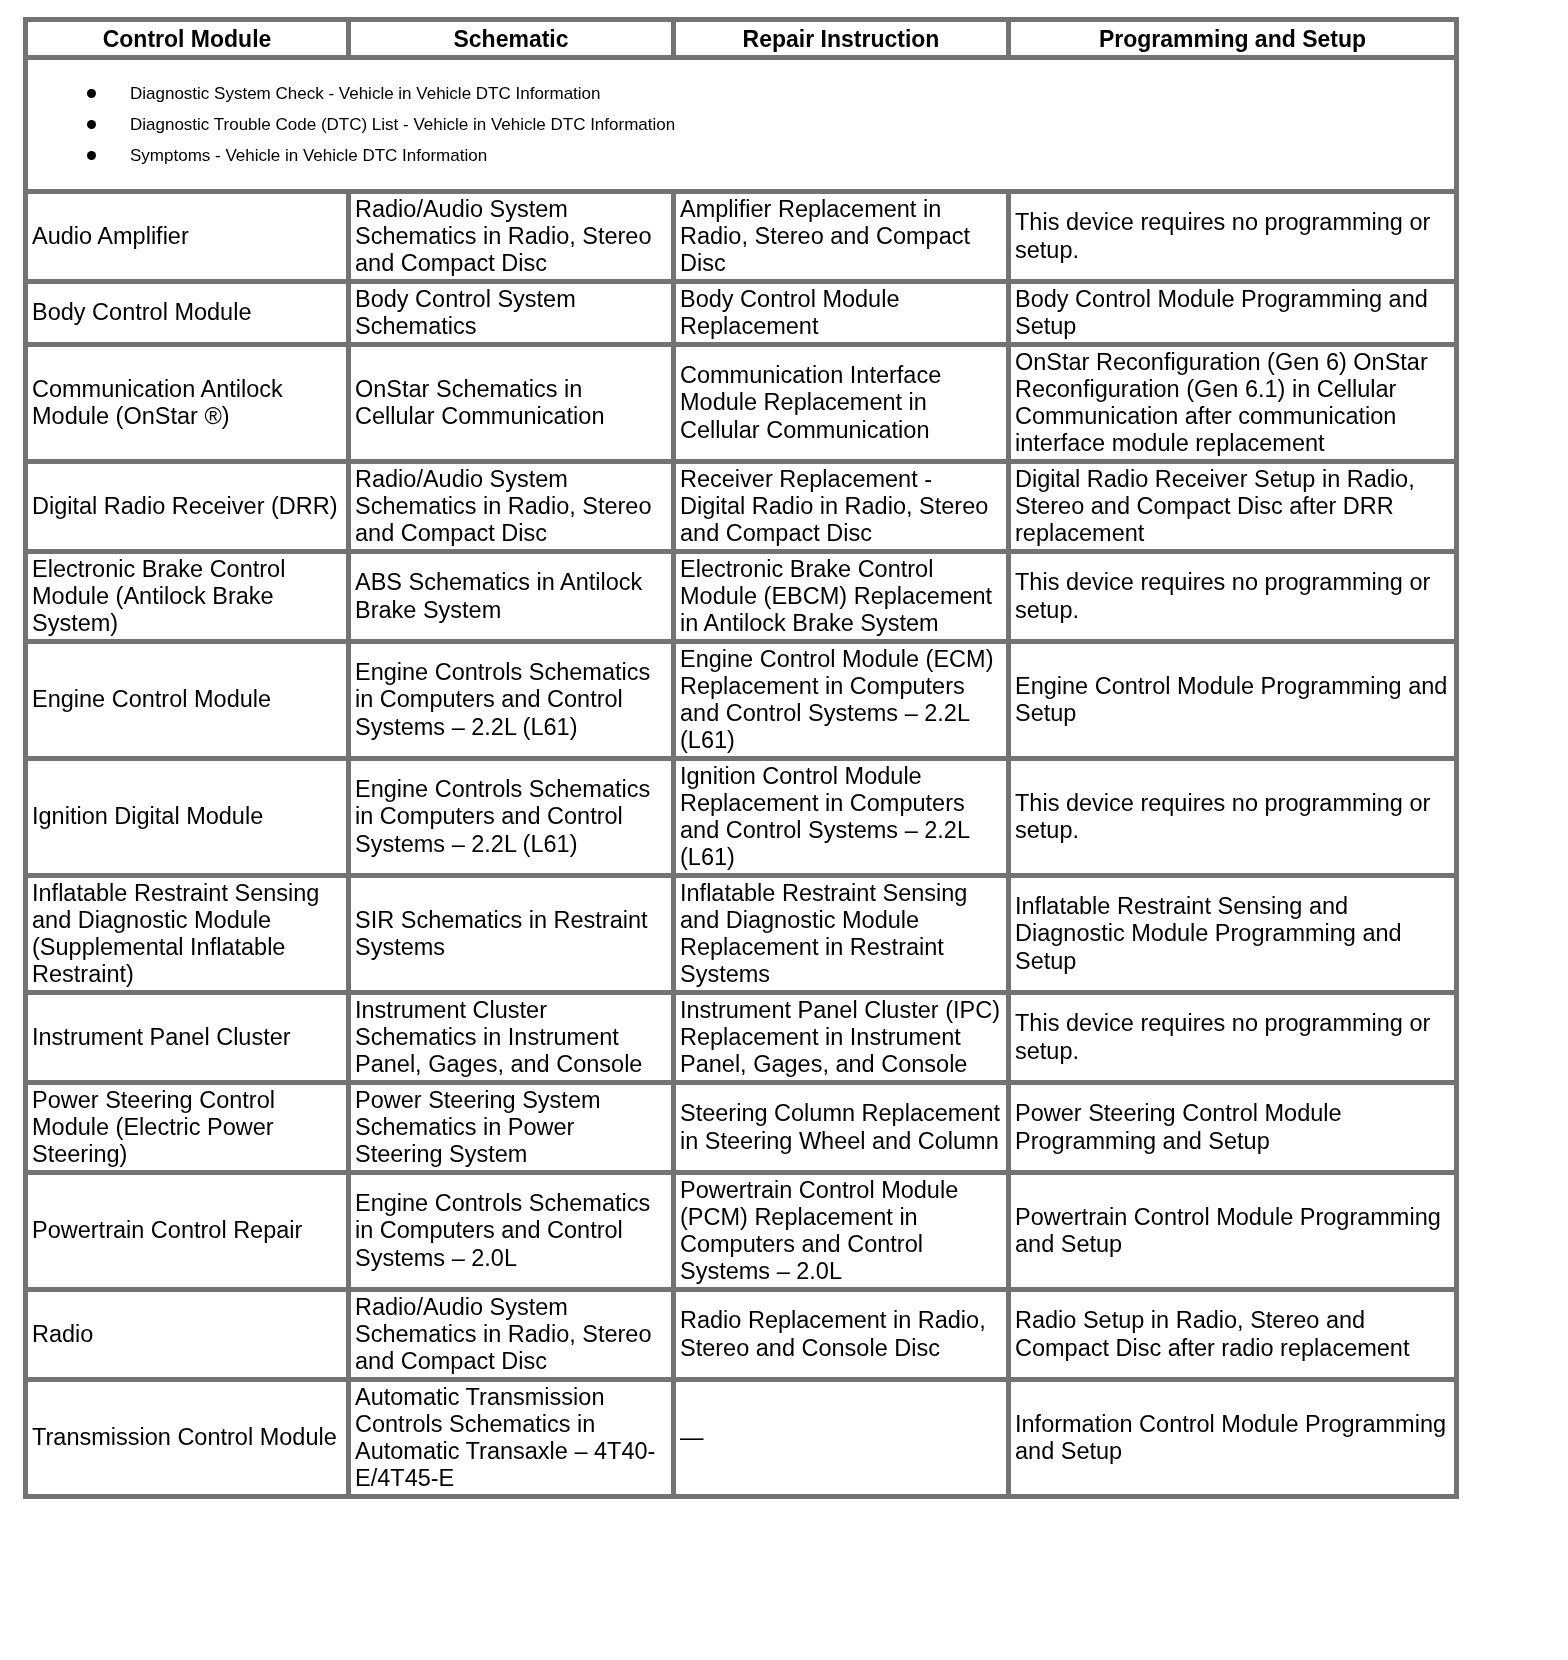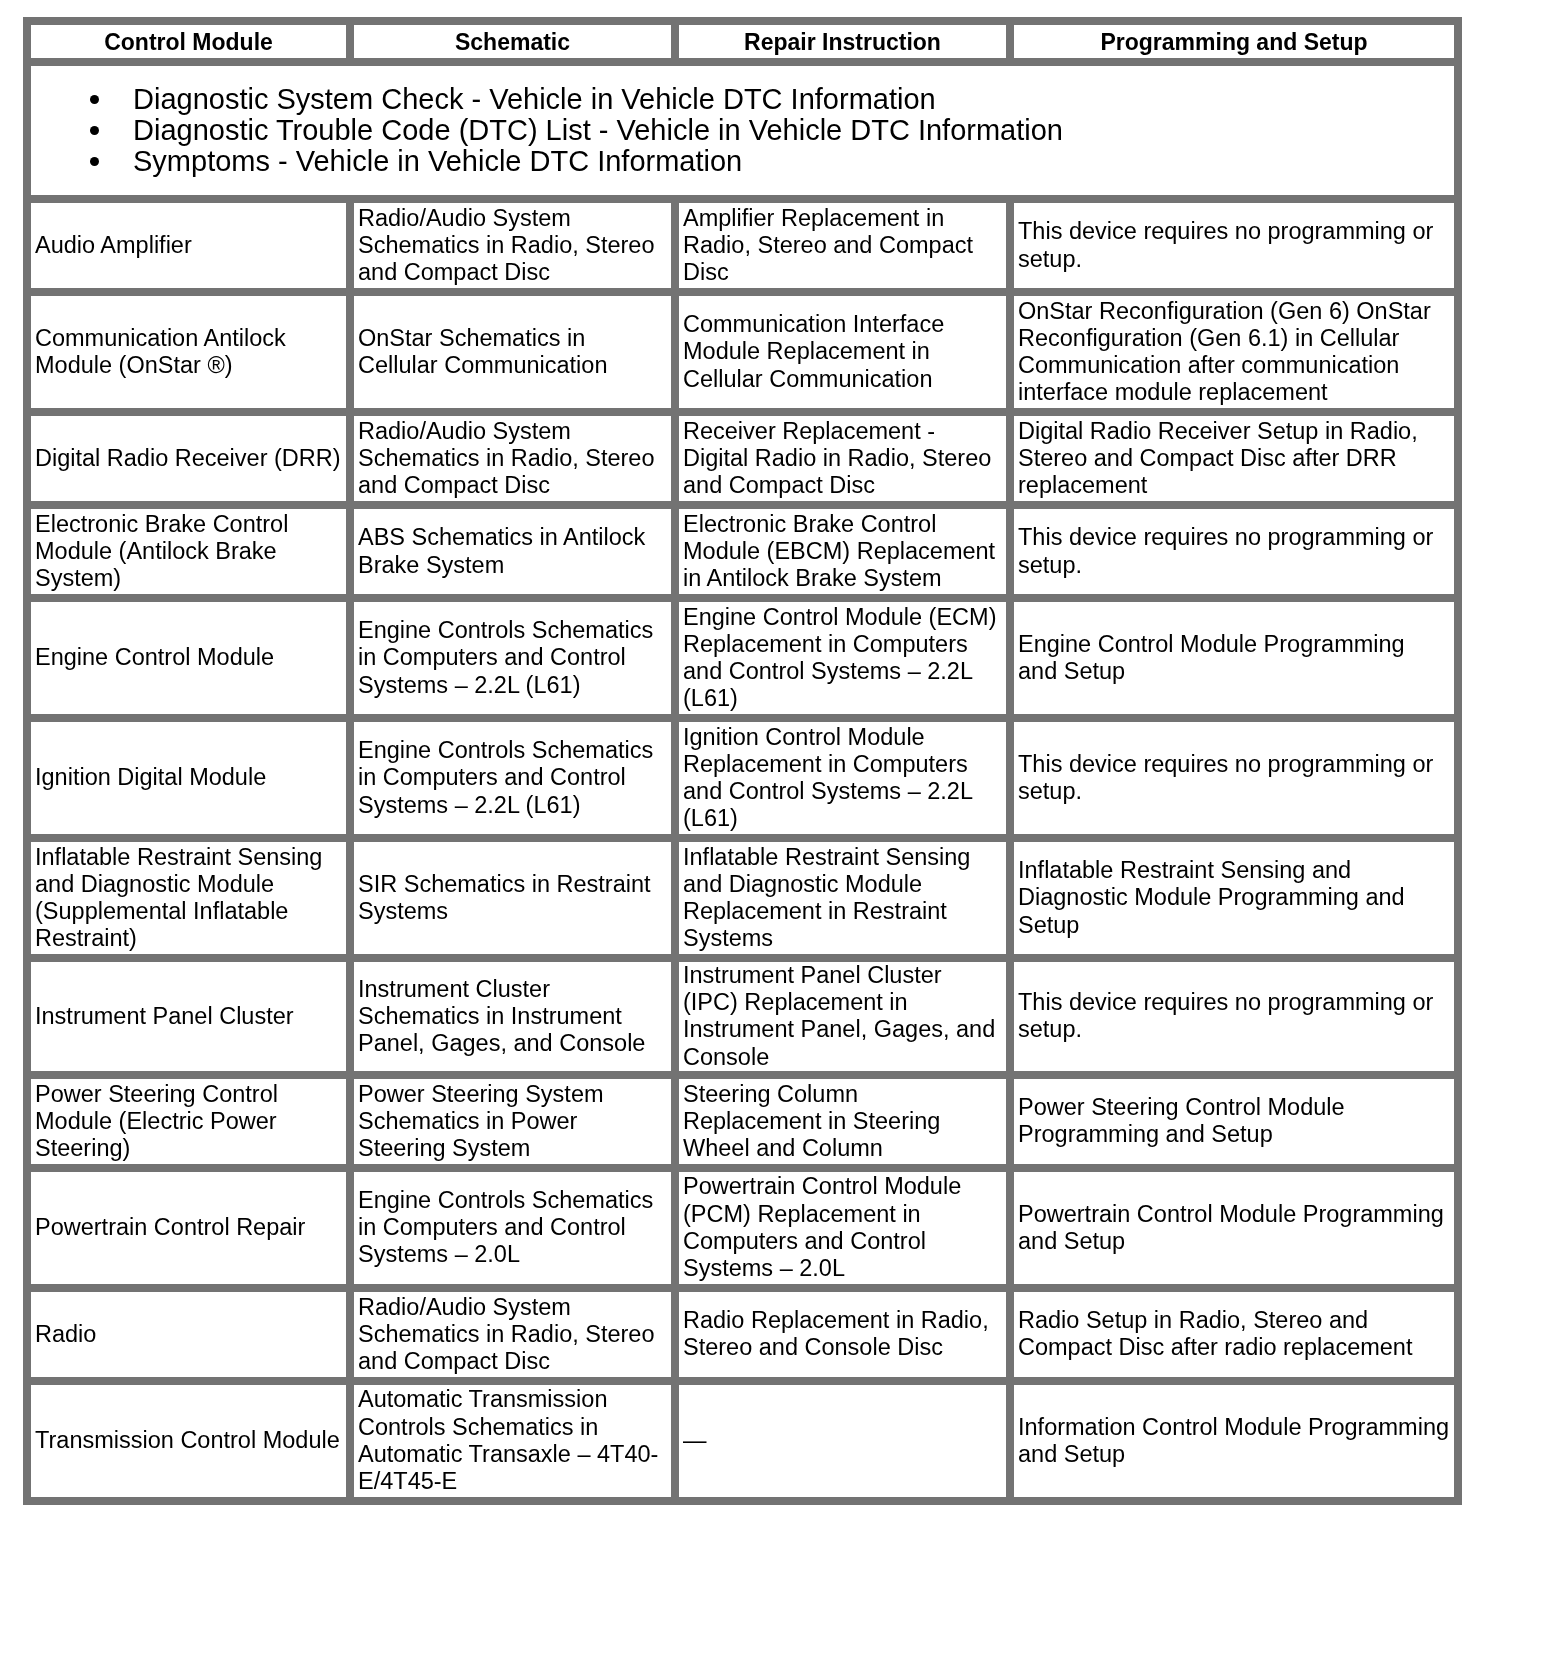--- a/index.html
+++ b/index.html
@@ -3,40 +3,40 @@
   <meta charset="utf-8">
   <style>
     html, body { margin: 0; padding: 0; background: #ffffff; }
     body { width: 1568px; height: 1660px; position: relative; overflow: hidden;
            font-family: "Liberation Sans", sans-serif; color: #000; }
     table.ref {
       position: absolute; left: 23px; top: 17px;
       width: 1431px; border-collapse: collapse; table-layout: fixed;
     }
     table.ref td, table.ref th {
-      border: 8px solid #737373;
+      border: 5px solid #737373;
       padding: 0 4px;
       vertical-align: middle;
       text-align: left;
       font-size: 23.5px;
       line-height: 27.2px;
       font-weight: normal;
       margin-top: 40px;
     }
     table.ref th {
       text-align: center; font-weight: bold; font-size: 23px;
       height: 33px; line-height: 30px;
     }
     col.c1 { width: 323px; }
     col.c2 { width: 325px; }
     col.c3 { width: 335px; }
     col.c4 { width: 448px; }
     td.diag { vertical-align: top; padding: 8px 0 0 0; height: 129px; }
     ul.diag-list { list-style: none; margin: 0; padding: 0; }
-    ul.diag-list li { position: relative; padding-left: 98px; font-size: 29px; line-height: 31px; }
+    ul.diag-list li { position: relative; padding-left: 98px; font-size: 17px; line-height: 31px; }
     ul.diag-list li .bullet {
       position: absolute; left: 55px; top: 11px; width: 9px; height: 9px;
       border-radius: 50%; background: #000;
     }
     tr.r-audio td { height: 85px; }
     tr.r-bcm td { height: 58px; }
     tr.r-cim td { height: 112px; }
     tr.r-drr td { height: 85px; }
     tr.r-ebcm td { height: 85px; }
     tr.r-ecm td { height: 112px; }
@@ -84,20 +84,26 @@
           </li>
         </ul>
       </td>
     </tr>
 
     <tr class="r-audio">
       <td>Audio Amplifier</td>
       <td>Radio/Audio System Schematics in Radio, Stereo and Compact Disc</td>
       <td>Amplifier Replacement in Radio, Stereo and Compact Disc</td>
       <td>This device requires no programming or setup.</td>
+    </tr>
+    <tr class="r-bcm">
+      <td>Body Control Module</td>
+      <td>Body Control System Schematics</td>
+      <td>Body Control Module Replacement</td>
+      <td>Body Control Module Programming and Setup</td>
     </tr>
     <tr class="r-cim">
       <td>Communication Antilock Module (OnStar ®)</td>
       <td>OnStar Schematics in Cellular Communication</td>
       <td>Communication Interface Module Replacement in Cellular Communication</td>
       <td>OnStar Reconfiguration (Gen 6) OnStar Reconfiguration (Gen 6.1) in Cellular Communication after communication interface module replacement</td>
     </tr>
     <tr class="r-drr">
       <td>Digital Radio Receiver (DRR)</td>
       <td>Radio/Audio System Schematics in Radio, Stereo and Compact Disc</td>

